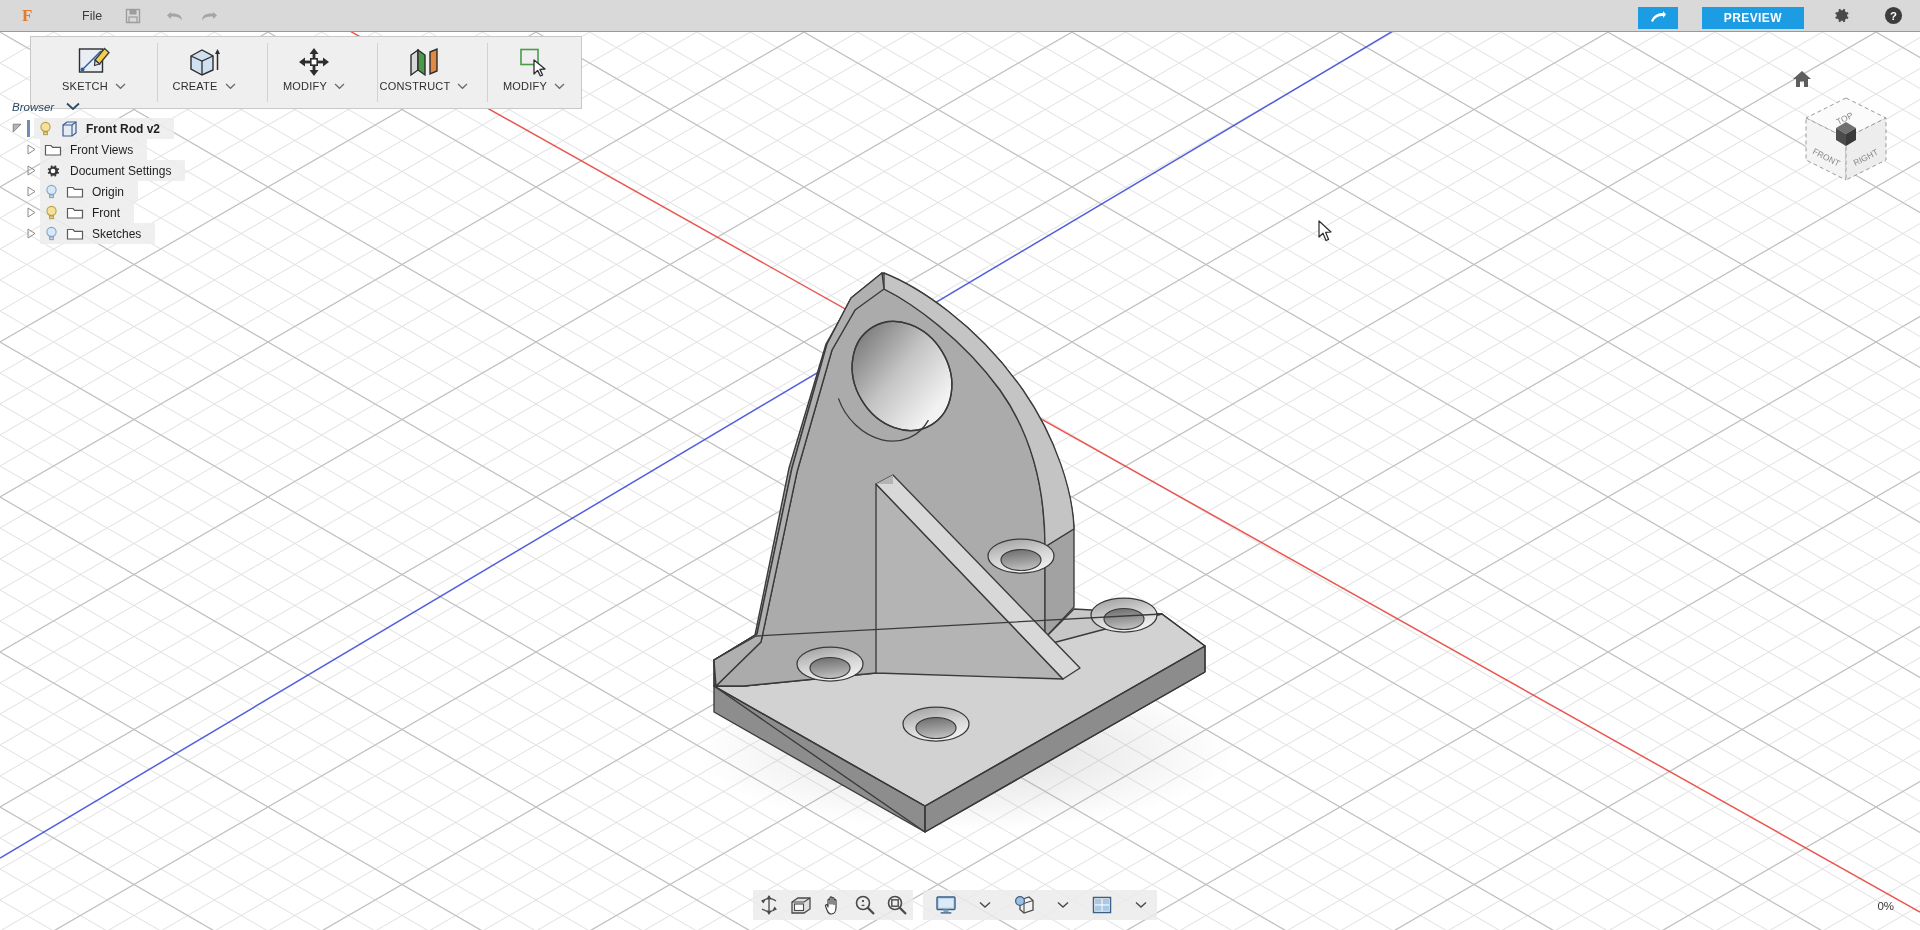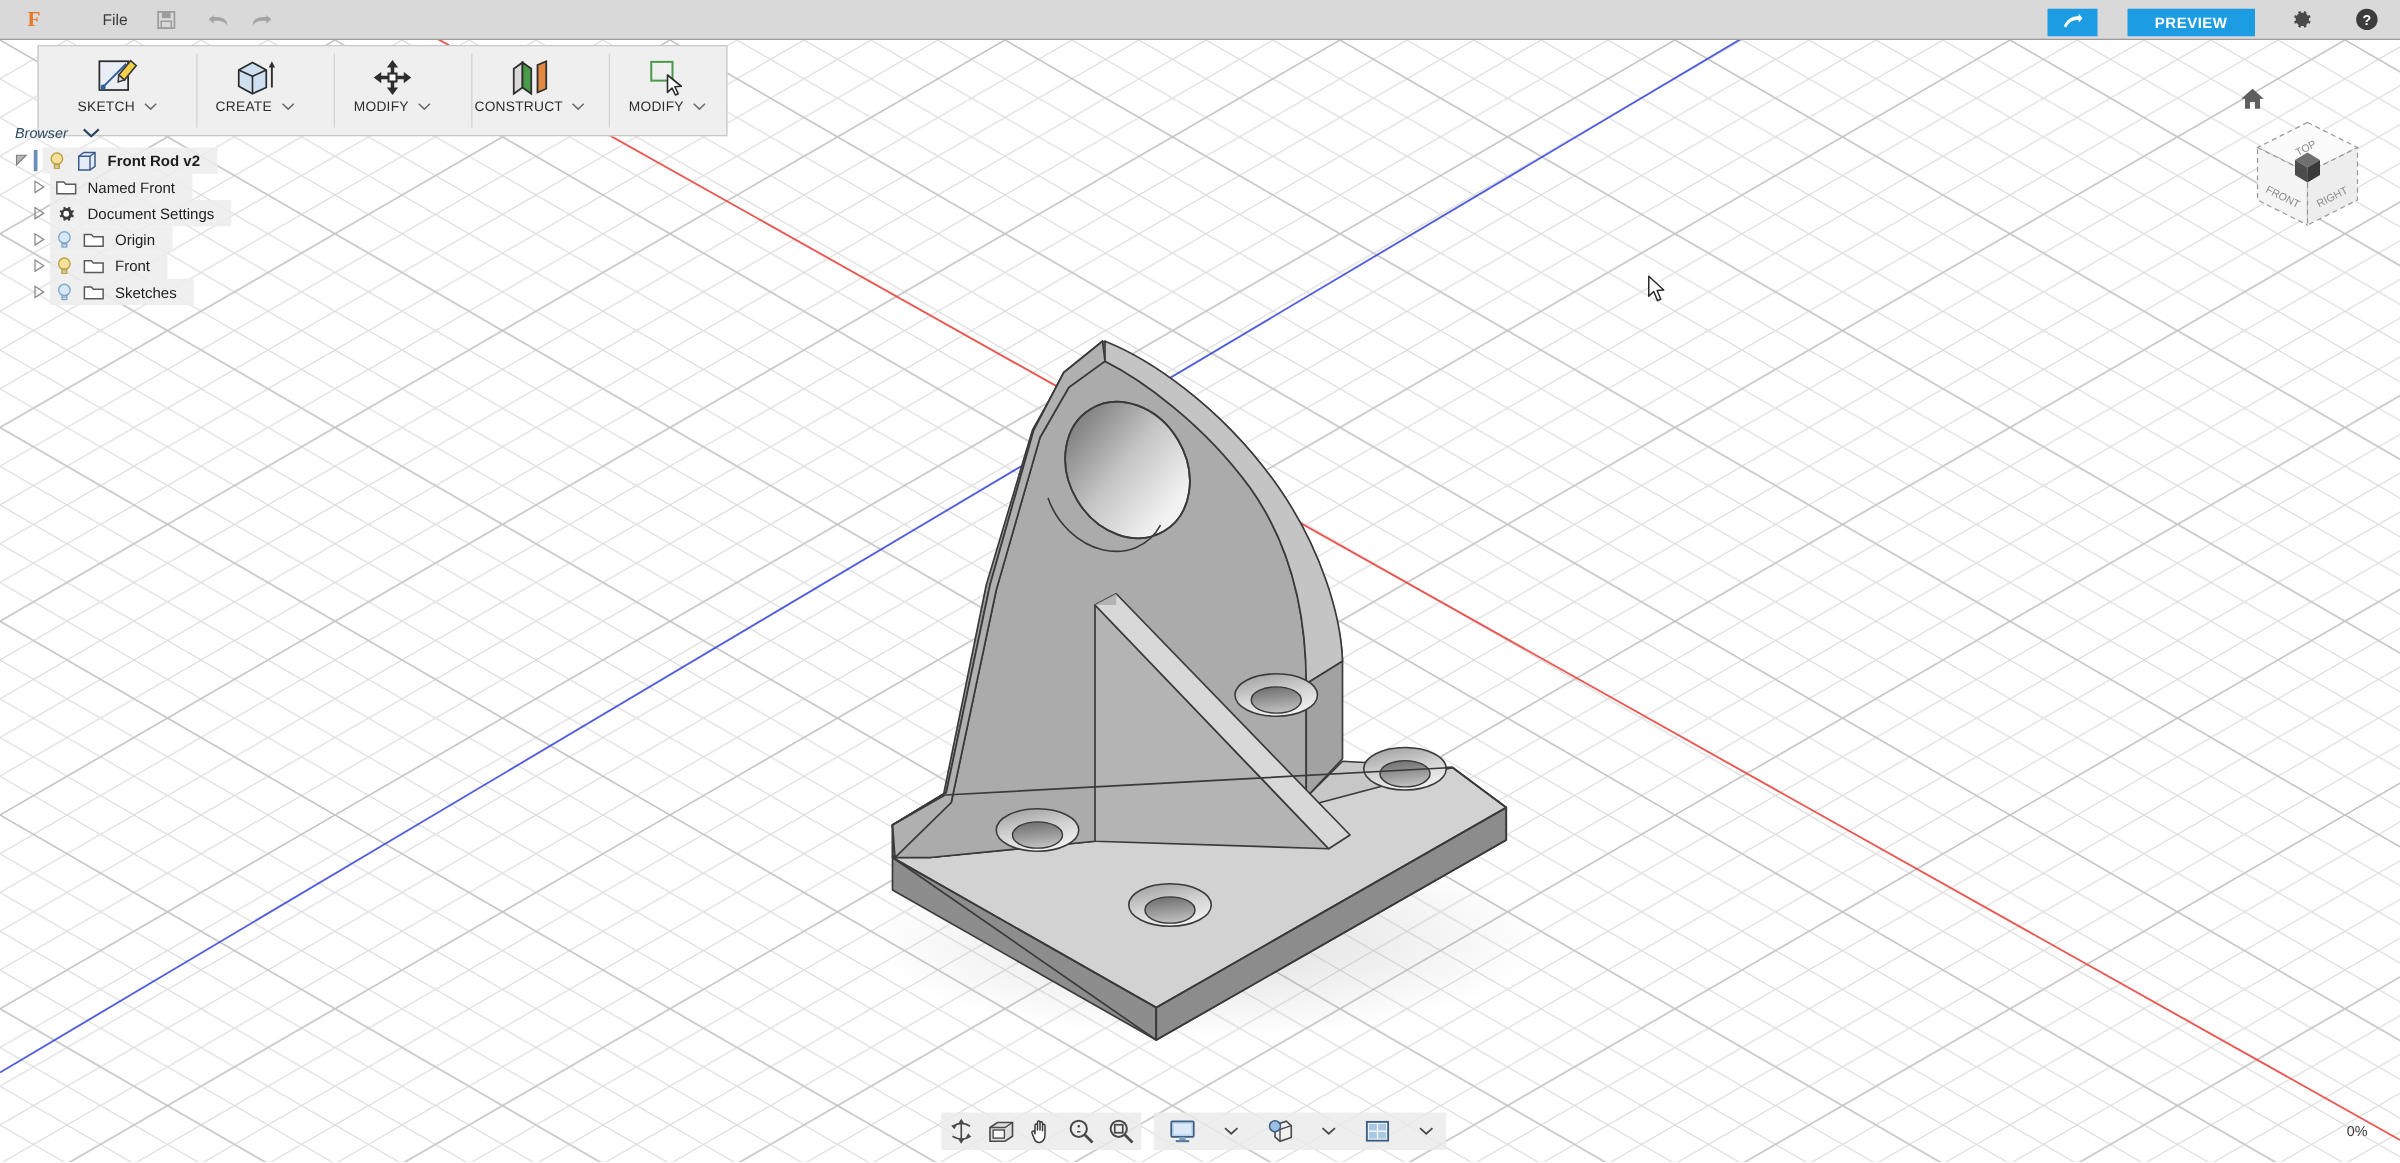--- a/index.html
+++ b/index.html
@@ -480,21 +480,21 @@
           <svg width="11" height="11" viewBox="0 0 11 11">
               <path d="M2 1 L9 5.5 L2 10 Z" fill="none" stroke="#8a8a8a" stroke-width="1"></path>
             </svg>
         </div>
         <div class="bg">
           <div class="foldercell">
             <svg width="18" height="15" viewBox="0 0 18 15">
                 <path d="M1.5 3.5 L7 3.5 L8.6 5.4 L16.5 5.4 L16.5 13 L1.5 13 Z" fill="#ffffff" stroke="#5a5a5a" stroke-width="1.2"></path>
               </svg>
           </div>
-          <span class="tree-label">Named Front</span>
+          <span class="tree-label">Front Views</span>
         </div>
       </div>
 
       <div class="tree-row" style="padding-left:14px">
         <div class="tri">
           <svg width="11" height="11" viewBox="0 0 11 11">
               <path d="M2 1 L9 5.5 L2 10 Z" fill="none" stroke="#8a8a8a" stroke-width="1"></path>
             </svg>
         </div>
         <div class="bg">

